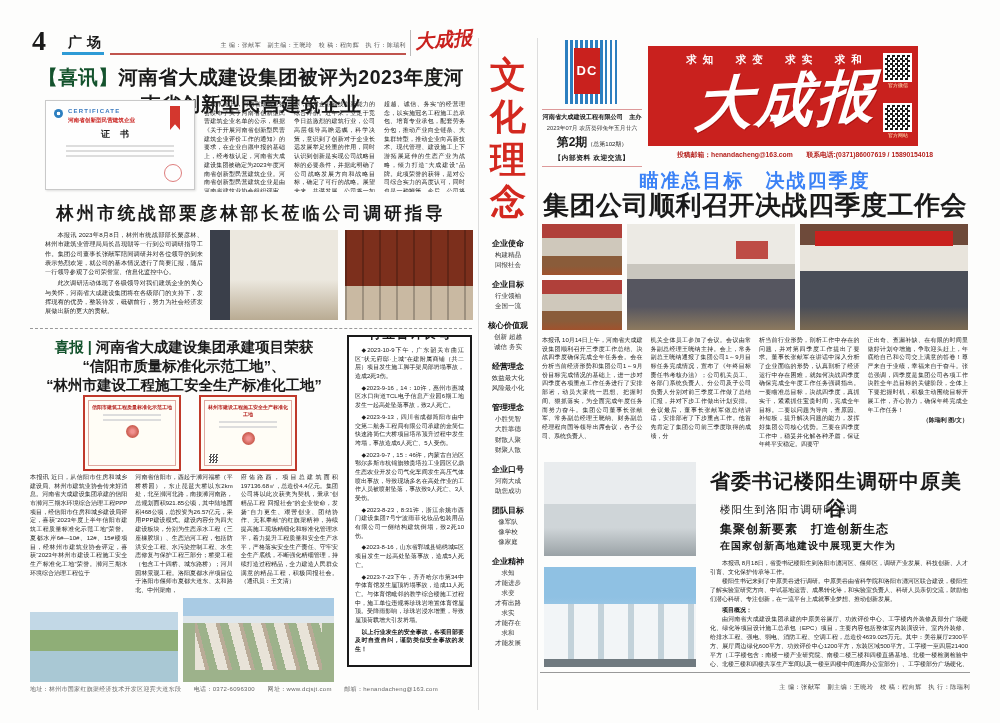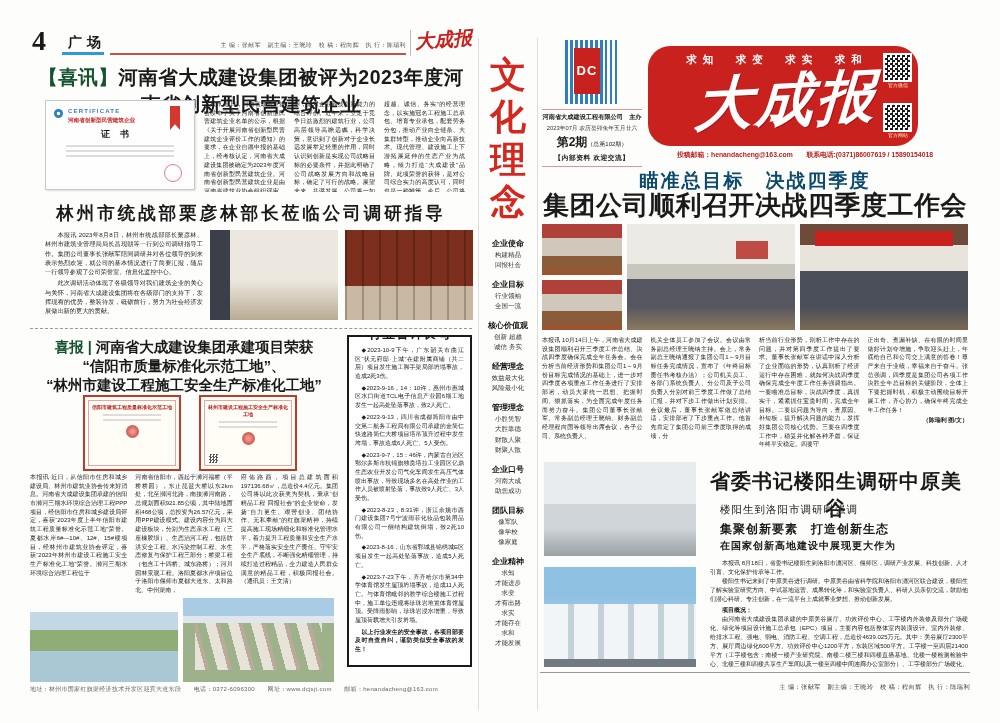--- a/index.html
+++ b/index.html
@@ -98,33 +98,33 @@
           background:repeating-linear-gradient(90deg,#2d7fc0 0 2.5px,#fff 2.5px 5px);}
   .dclogo-red{position:absolute;left:9px;top:8px;width:26px;height:46px;background:#c9211e;color:#fff;
               font-weight:900;font-size:13px;line-height:46px;text-align:center;letter-spacing:1px;}
   .mh-rule{height:1px;background:#d99;margin:3px 2px;}
   .mh-org{font-size:6.2px;font-weight:bold;}
   .mh-date{font-size:5.8px;color:#333;margin-top:2px;}
   .mh-issue{font-size:6px;margin-top:1px;}
   .issue-big{font-weight:900;font-size:12px;}
   .mh-note{font-size:6.8px;font-weight:bold;margin-top:2px;letter-spacing:.5px;}
 
-  .banner{left:108px;top:8px;width:270px;height:100px;background:#c9211e;color:#fff;position:absolute;border-radius:22px;}
+  .banner{left:108px;top:8px;width:270px;height:100px;background:#c9211e;color:#fff;position:absolute;}
   .slogan{position:absolute;left:0;top:7px;width:258px;text-align:center;font-size:10.5px;font-weight:bold;letter-spacing:6px;}
   .paper-name{position:absolute;left:0;top:16px;width:276px;text-align:center;font-family:"Liberation Serif",serif;
               font-weight:900;font-style:italic;font-size:58px;letter-spacing:3px;
               transform:rotate(-3deg) skewX(-6deg);text-shadow:1px 1px 0 rgba(120,0,0,.4);}
   .qr{position:absolute;right:6px;width:25px;height:25px;border:2px solid #fff;
       background:repeating-conic-gradient(#1a1a1a 0% 25%,#fff 0% 50%);background-size:5px 5px;}
   .qr1{top:7px;} .qr2{top:57px;}
   .qr-label{position:absolute;right:2px;width:36px;text-align:center;font-size:5px;color:#ffe9b8;}
   .qrl1{top:36px;} .qrl2{top:86px;}
   .contact{left:108px;top:112px;width:314px;text-align:center;font-size:6.8px;font-weight:bold;color:#b5231f;}
 
-  .kicker{left:0;top:130px;width:430px;text-align:center;color:#0c4a6e;font-size:19px;font-weight:900;letter-spacing:2px;}
+  .kicker{left:0;top:130px;width:430px;text-align:center;color:#3b82f6;font-size:19px;font-weight:900;letter-spacing:2px;}
   .headline{left:0;top:150px;width:430px;text-align:center;font-size:26px;font-weight:900;letter-spacing:.5px;}
   .lead-photos{left:2px;top:186px;width:426px;height:106px;display:flex;gap:5px;}
   .stack{width:80px;flex:none;display:flex;flex-direction:column;gap:5px;}
   .stack .sph{flex:1;position:relative;background:linear-gradient(180deg,#b0403a 0 28%,#cfc8bb 28% 62%,#8a5c3a 62% 82%,#a0522d 100%);}
   .ph-center{width:168px;flex:none;position:relative;
              background:linear-gradient(180deg,#eceae4 0 38%,#c9c6be 38% 52%,#565660 52% 78%,#8d7a5f 100%);}
   .screen-red{position:absolute;right:16%;top:16%;width:19%;height:17%;background:#b63029;opacity:.85;}
   .ph-right{flex:1;position:relative;
             background:linear-gradient(180deg,#6e4a3a 0 20%,#e8e4dc 20% 44%,#4a4e58 44% 78%,#7b6a52 100%);}
   .banner-strip{position:absolute;left:9%;top:7%;width:82%;height:14%;background:#c9211e;}

